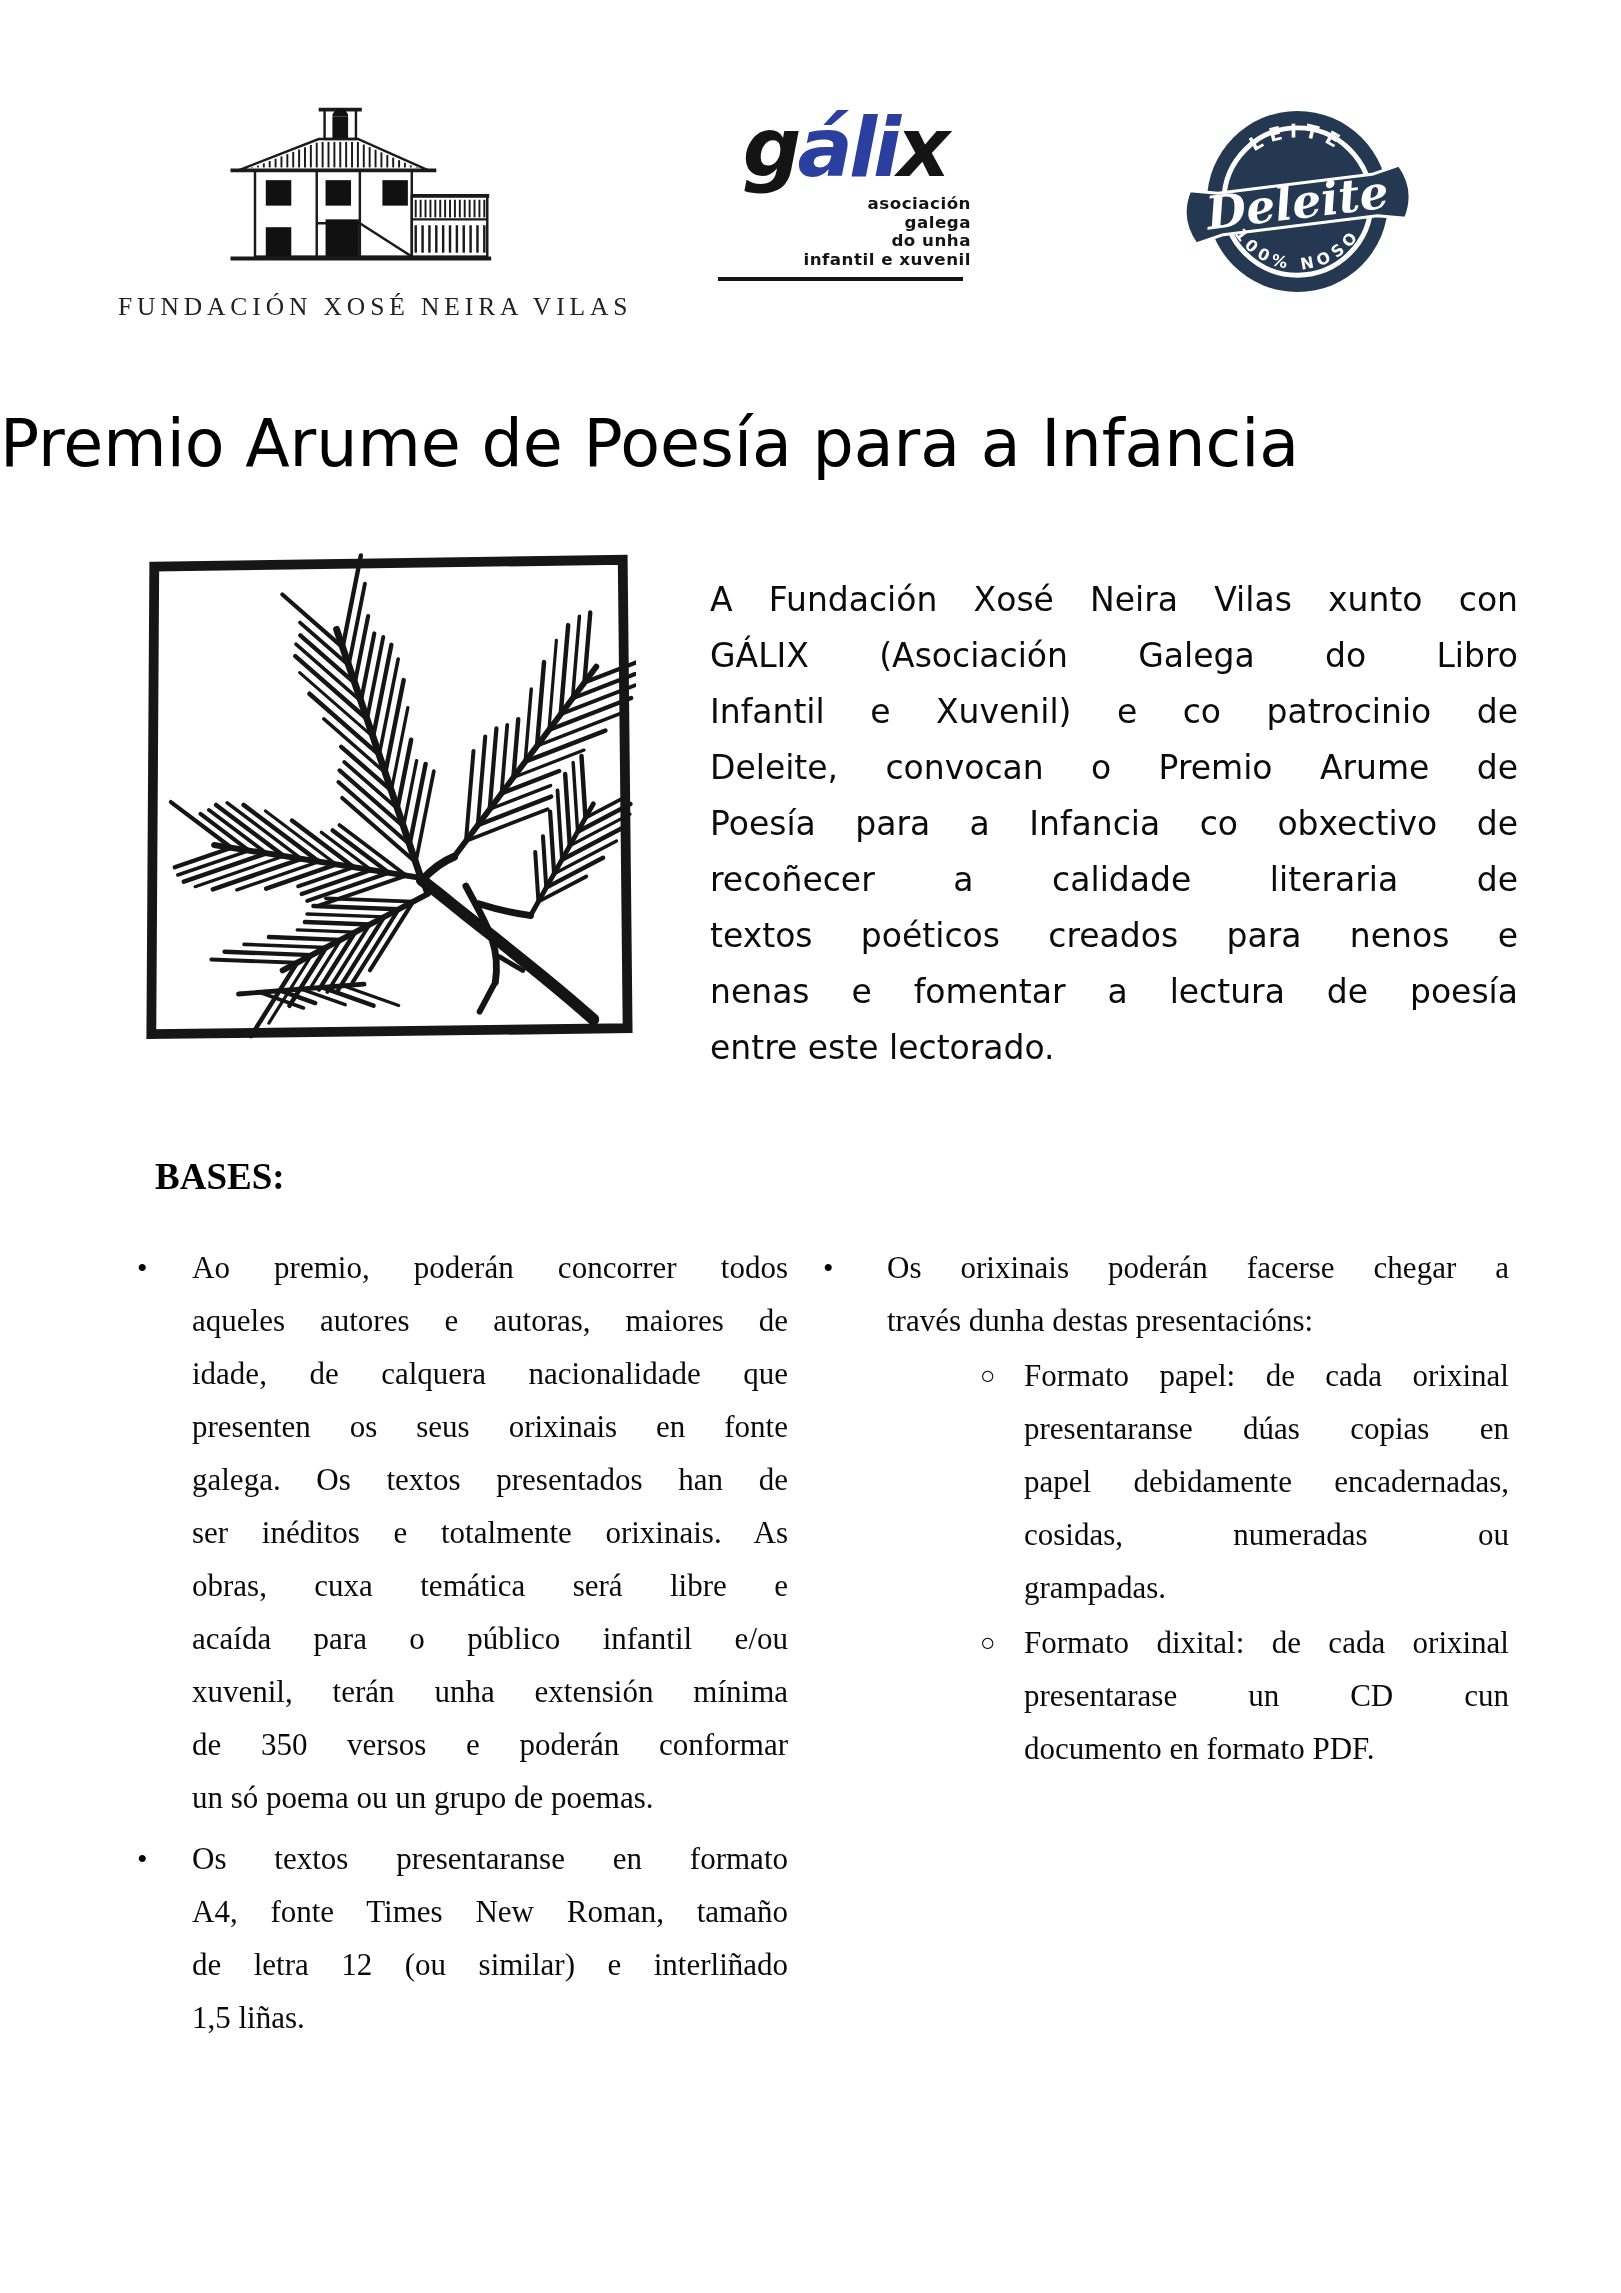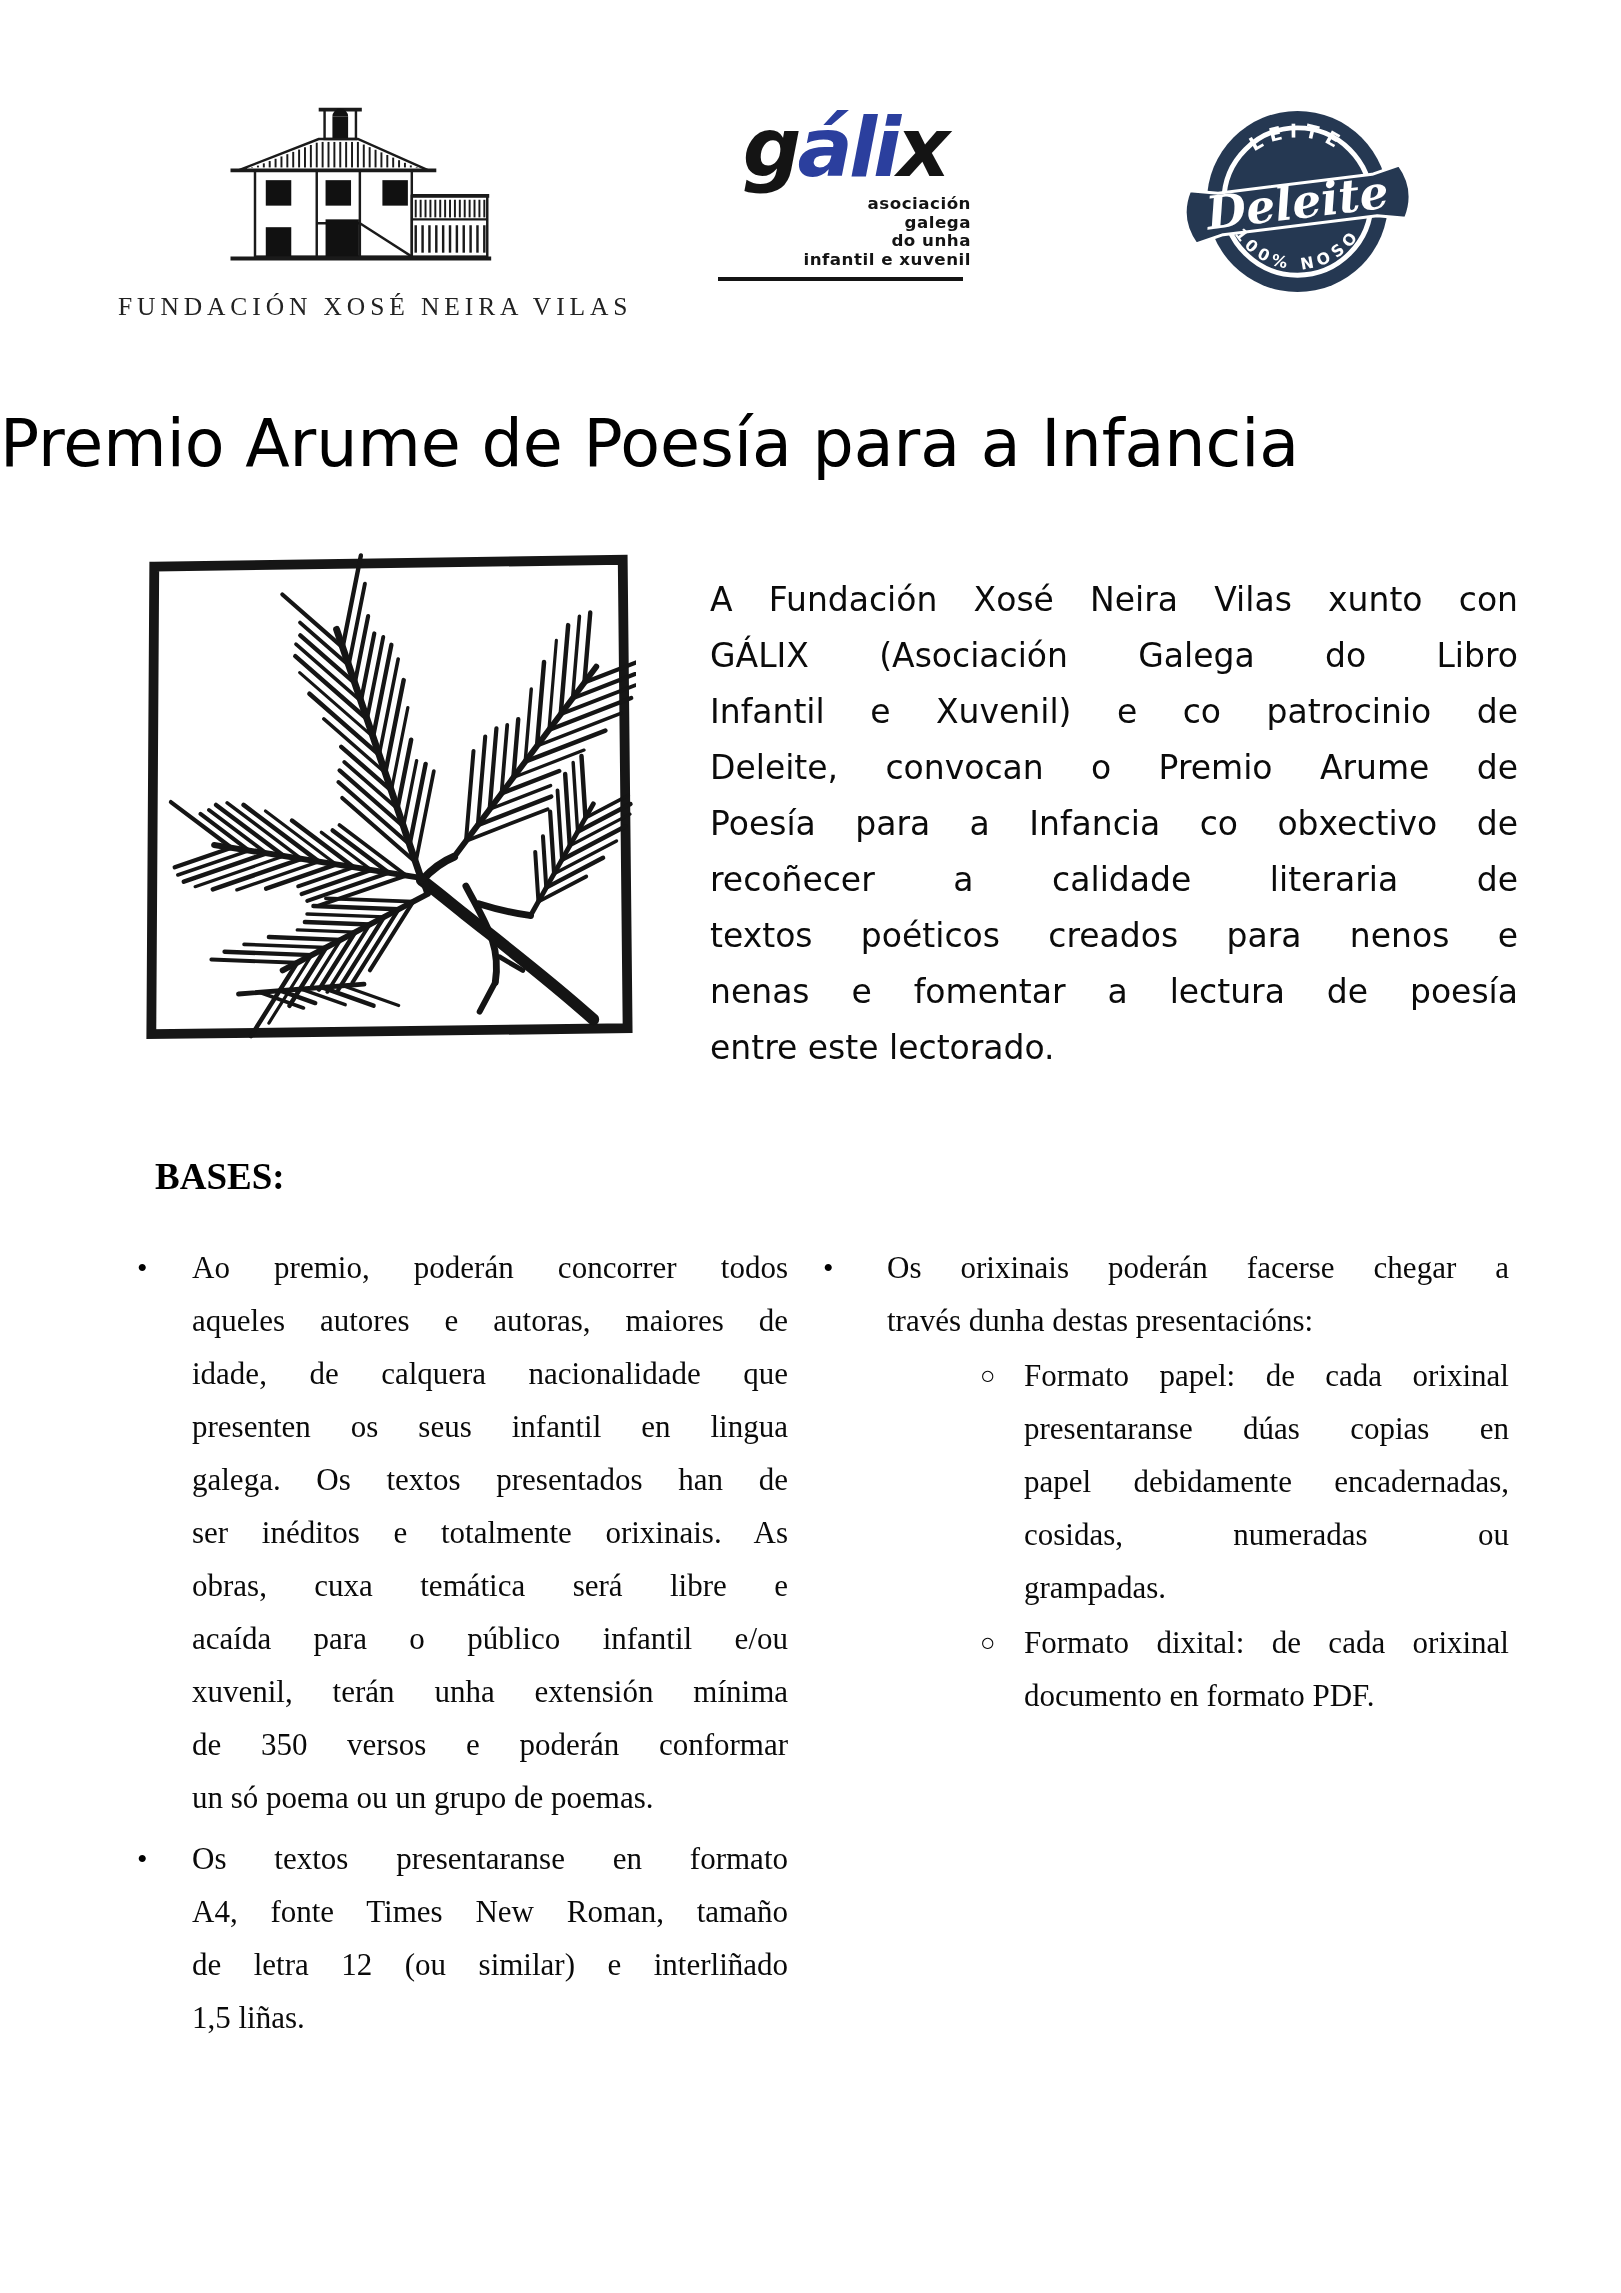--- a/index.html
+++ b/index.html
@@ -322,21 +322,21 @@
   <div class="bases-heading">BASES:</div>
 
   <div class="bases">
     <div class="col-left">
       <div class="li">
         <span class="marker">•</span>
         <div class="litext">
           <div class="jl">Ao premio, poderán concorrer todos</div>
           <div class="jl">aqueles autores e autoras, maiores de</div>
           <div class="jl">idade, de calquera nacionalidade que</div>
-          <div class="jl">presenten os seus infantil en lingua</div>
+          <div class="jl">presenten os seus orixinais en fonte</div>
           <div class="jl">galega. Os textos presentados han de</div>
           <div class="jl">ser inéditos e totalmente orixinais. As</div>
           <div class="jl">obras, cuxa temática será libre e</div>
           <div class="jl">acaída para o público infantil e/ou</div>
           <div class="jl">xuvenil, terán unha extensión mínima</div>
           <div class="jl">de 350 versos e poderán conformar</div>
           <div class="jl last">un só poema ou un grupo de poemas.</div>
         </div>
       </div>
       <div class="li">
@@ -365,20 +365,21 @@
           <div class="jl">presentaranse dúas copias en</div>
           <div class="jl">papel debidamente encadernadas,</div>
           <div class="jl">cosidas, numeradas ou</div>
           <div class="jl last">grampadas.</div>
         </div>
       </div>
       <div class="subli">
         <span class="submarker">○</span>
         <div class="litext">
           <div class="jl">Formato dixital: de cada orixinal</div>
+          <div class="jl">presentarase un CD cun</div>
           <div class="jl last">documento en formato PDF.</div>
         </div>
       </div>
     </div>
   </div>
 
 </div>
 
 
 </body></html>

